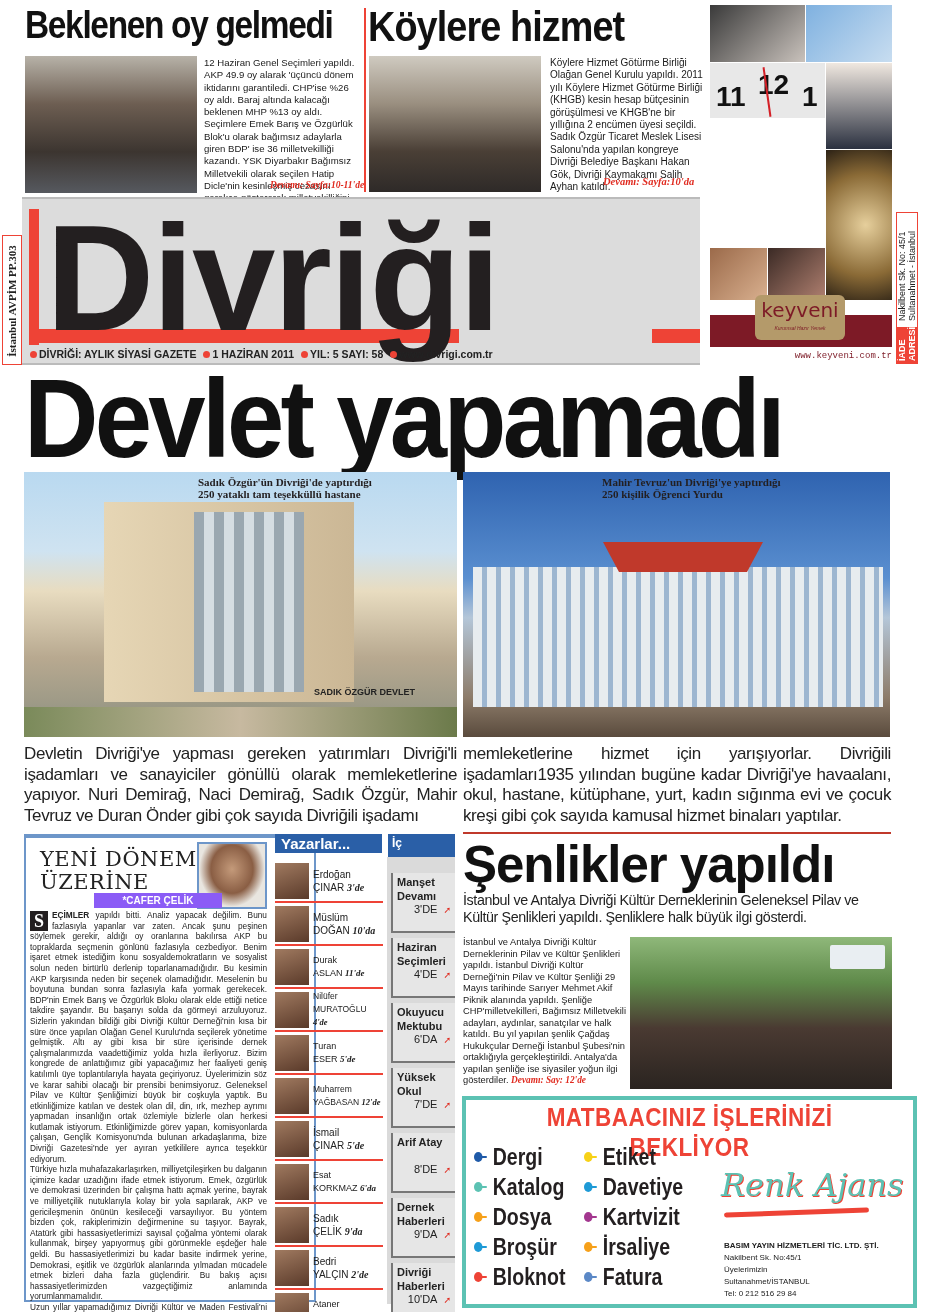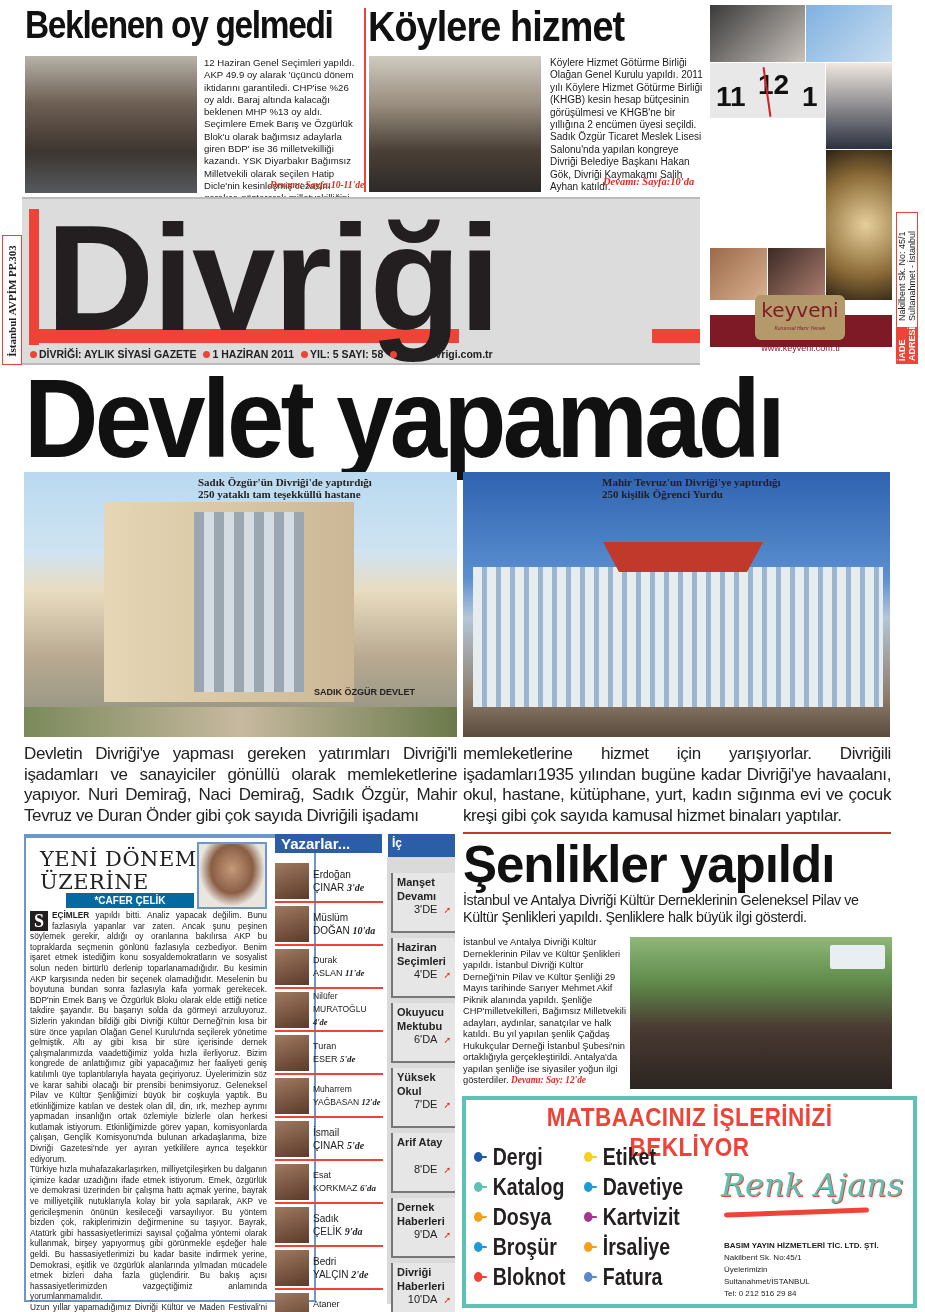--- a/index.html
+++ b/index.html
@@ -21,21 +21,21 @@
 
   
   .mega { font-family: "Liberation Sans", sans-serif; font-weight: bold; font-size: 112px; letter-spacing: -4px; color: #111; line-height: 1; transform: scaleX(0.92); transform-origin: left top; white-space: nowrap; }
 
   .caption { font-family: "Liberation Serif", serif; font-weight: bold; font-size: 11px; line-height: 12px; color: #231f20; }
   .lead { font-size: 17px; line-height: 20.5px; color: #222; text-align: justify; letter-spacing: -0.4px; }
 
   
   .colbox { left: 24px; top: 834px; width: 292px; height: 468px; border: 2px solid #6d96c9; border-top-width: 4px; }
   .col-title { font-family: "DejaVu Serif", serif; font-size: 21px; line-height: 23px; color: #222; font-weight: normal; letter-spacing: 0.5px; }
-  .byline { background: #0369a1; color: #fff; font-weight: bold; font-size: 10px; padding: 2px 6px; }
+  .byline { background: #8b5cf6; color: #fff; font-weight: bold; font-size: 10px; padding: 2px 6px; margin-left: 28px; }
   .col-text { font-size: 8.3px; line-height: 10.6px; color: #222; text-align: justify; }
 
   .yazar-head { background: #2a5fa7; color: #fff; font-weight: bold; font-size: 15px; padding: 0 6px; line-height: 19px; }
   .yazar { height: 43px; border-bottom: 2px solid #ee4336; display: flex; align-items: center; gap: 4px; }
   .yazar .face { width: 34px; height: 36px; background: linear-gradient(160deg,#a07a60,#5a3a2a); flex: none; }
   .yazar .nm { font-size: 10px; line-height: 13px; color: #222; }
   .yazar .pg { font-family: "Liberation Serif", serif; font-style: italic; font-weight: bold; }
 
   .ic-panel { background: #dadada; }
   .ic-item { border-left: 2px solid #777; border-bottom: 2px solid #777; background: #e6e6e6; margin: 0 0 5px 4px; padding: 2px 4px; height: 60px; }
@@ -83,21 +83,21 @@
   </div>
   <div class="abs" style="left:116px; top:58px; width:66px; height:86px; background:linear-gradient(180deg,#f0e8e0,#2b3140);"></div>
   <div class="abs" style="left:116px; top:145px; width:66px; height:150px; background:radial-gradient(circle at 60% 50%,#e6cf9c,#8a6a36 60%,#2b2115);"></div>
   <div class="abs" style="left:0; top:243px; width:57px; height:52px; background:linear-gradient(135deg,#9b6a4a,#d9b08f);"></div>
   <div class="abs" style="left:58px; top:243px; width:57px; height:52px; background:linear-gradient(135deg,#3b2a25,#b08070);"></div>
   <div class="abs" style="left:0; top:310px; width:182px; height:32px; background:#7d1a26;"></div>
   <div class="abs" style="left:45px; top:290px; width:90px; height:45px; background:#b49a6a; border-radius:6px; text-align:center; color:#7d1a26;">
     <div style="font-family:'DejaVu Sans',sans-serif; font-size:20px; line-height:30px;">keyveni</div>
     <div style="font-size:5px; font-style:italic;">Kurumsal Hazır Yemek</div>
   </div>
-  <div class="abs" style="left:0; top:338px; width:182px; text-align:center; font-family:Liberation Sans, sans-serif; font-size:9px; color:#7d1a26;">www.keyveni.com.tr</div>
+  <div class="abs" style="left:0; top:346px; width:182px; text-align:right; font-family:Liberation Mono, monospace; font-size:9px; color:#7d1a26;">www.keyveni.com.tr</div>
 </div>
 
 <div class="abs" style="left:896px; top:212px; width:22px; height:152px; border:1px solid #ee4336;">
   <div class="abs" style="left:0; top:114px; width:20px; height:37px; background:#ee4336;"></div>
   <div class="abs" style="left:-64px; top:64px; width:150px; height:22px; transform:rotate(-90deg); font-size:9px; line-height:10px; color:#222; white-space:nowrap;">
     <div style="display:flex;">
       <div style="width:38px; color:#fff; font-weight:bold; padding-left:2px;">
         <div>İADE</div>
         <div>ADRESİ</div>
       </div>

